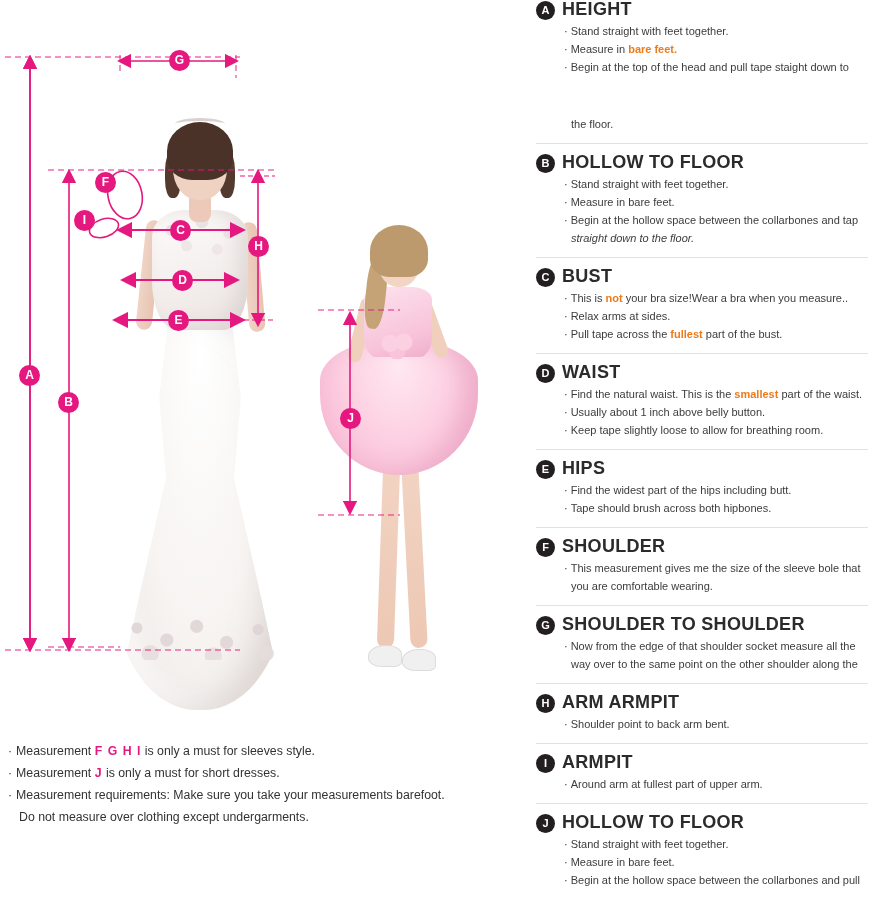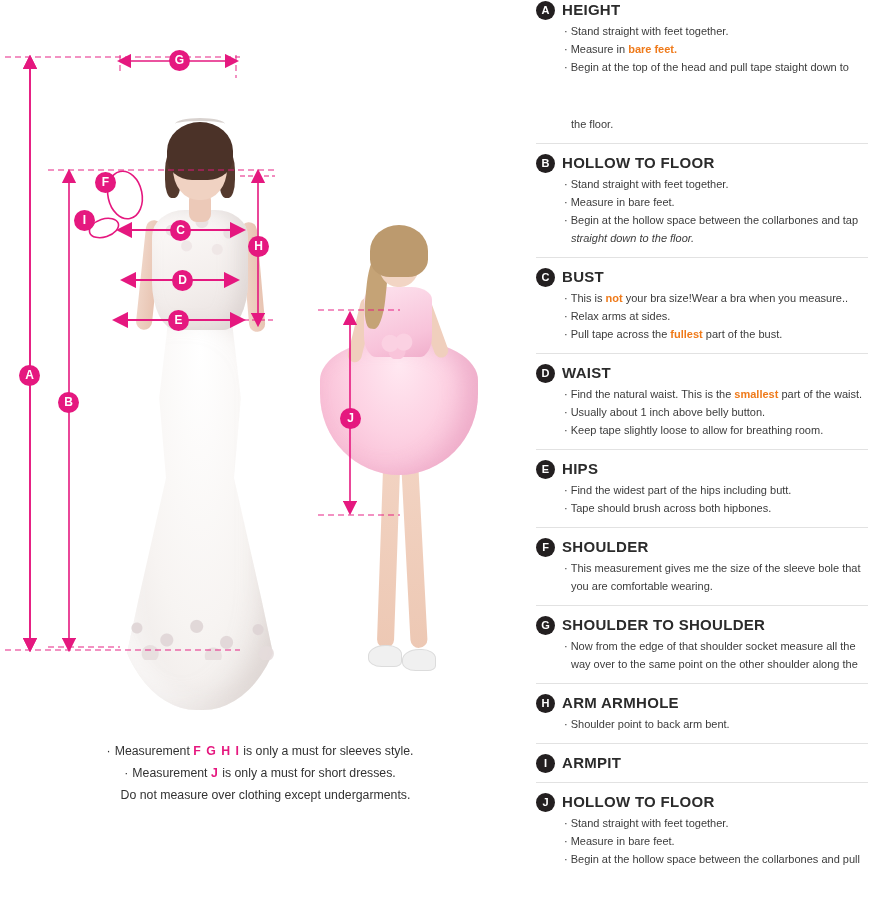--- a/index.html
+++ b/index.html
@@ -281,21 +281,21 @@
     width: 19px; height: 19px;
     border-radius: 50%;
     background: #231f20;
     color: #ffffff;
     font-size: 11px;
     font-weight: bold;
     line-height: 19px;
     text-align: center;
   }
   .legend-title {
-    font-size: 15px;
+    font-size: 18px;
     font-weight: bold;
     color: #2b2b2b;
     letter-spacing: .3px;
     line-height: 19px;
     margin-bottom: 3px;
   }
   .legend-line {
     font-size: 11px;
     line-height: 18px;
     color: #3c3c3c;
@@ -315,21 +315,20 @@
   #footer-notes {
     position: absolute;
     left: 0; top: 740px;
     width: 520px;
     padding: 0 8px;
   }
   .note {
     font-size: 12.3px;
     line-height: 22px;
     color: #333;
-    text-align: center;
   }
   .note .bullet { margin-right: 4px; }
   .note-indent { padding-left: 11px; }
   .code-pink { color: #e5187f; font-weight: bold; letter-spacing: 1px; }
 </style>
 </head>
 <body>
 
 <div id="page">
 
@@ -420,20 +419,21 @@
       <div class="badge" style="left:95px;  top:172px;">F</div>
       <div class="badge" style="left:169px; top:50px;">G</div>
       <div class="badge" style="left:248px; top:236px;">H</div>
       <div class="badge" style="left:74px;  top:210px;">I</div>
       <div class="badge" style="left:340px; top:408px;">J</div>
     </div>
 
     <div id="footer-notes">
         <div class="note"><span class="bullet">·</span><span>Measurement </span><span class="code-pink">F G H I</span><span> is only a must for sleeves style.</span></div>
         <div class="note"><span class="bullet">·</span><span>Measurement </span><span class="code-pink">J</span><span> is only a must for short dresses.</span></div>
+        <div class="note"><span class="bullet">·</span><span>Measurement requirements: Make sure you take your measurements barefoot.</span></div>
         <div class="note note-indent"><span>Do not measure over clothing except undergarments.</span></div>
       </div>
   </div>
 
   <div id="right-panel">
       <div class="legend-item">
         <div class="legend-badge">A</div>
         <div class="legend-title">HEIGHT</div>
         <div class="legend-line"><span class="bullet">·</span><span>Stand straight with feet together.</span></div>
         <div class="legend-line"><span class="bullet">·</span><span>Measure in </span><span class="hl">bare feet.</span></div>
@@ -482,27 +482,28 @@
       <hr class="sep">
       <div class="legend-item">
         <div class="legend-badge">G</div>
         <div class="legend-title">SHOULDER TO SHOULDER</div>
         <div class="legend-line"><span class="bullet">·</span><span>Now from the edge of that shoulder socket measure all the</span></div>
         <div class="legend-line" style="padding-left: 9px;"><span>way over to the same point on the other shoulder along the</span></div>
       </div>
       <hr class="sep">
       <div class="legend-item">
         <div class="legend-badge">H</div>
-        <div class="legend-title">ARM ARMHOLE</div>
+        <div class="legend-title">ARM ARMPIT</div>
         <div class="legend-line"><span class="bullet">·</span><span>Shoulder point to back arm bent.</span></div>
       </div>
       <hr class="sep">
       <div class="legend-item">
         <div class="legend-badge">I</div>
         <div class="legend-title">ARMPIT</div>
+        <div class="legend-line"><span class="bullet">·</span><span>Around arm at fullest part of upper arm.</span></div>
       </div>
       <hr class="sep">
       <div class="legend-item">
         <div class="legend-badge">J</div>
         <div class="legend-title">HOLLOW TO FLOOR</div>
         <div class="legend-line"><span class="bullet">·</span><span>Stand straight with feet together.</span></div>
         <div class="legend-line"><span class="bullet">·</span><span>Measure in bare feet.</span></div>
         <div class="legend-line"><span class="bullet">·</span><span>Begin at the hollow space between the collarbones and pull</span></div>
       </div>
     </div>

